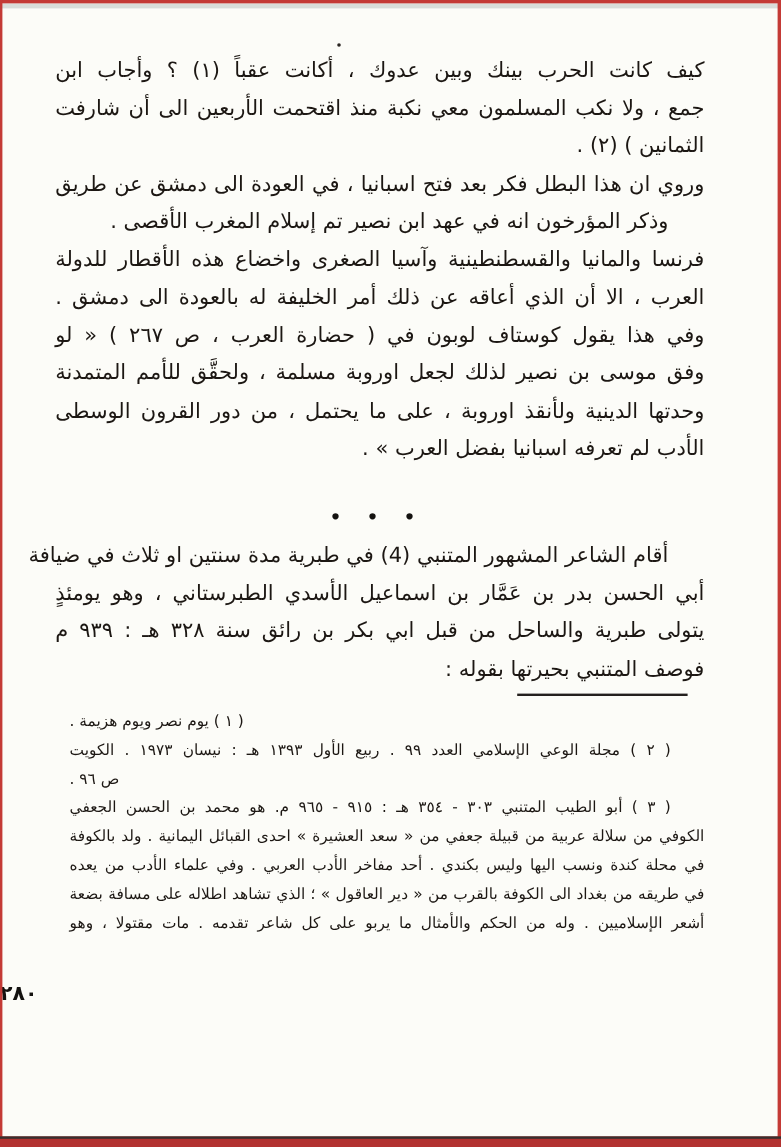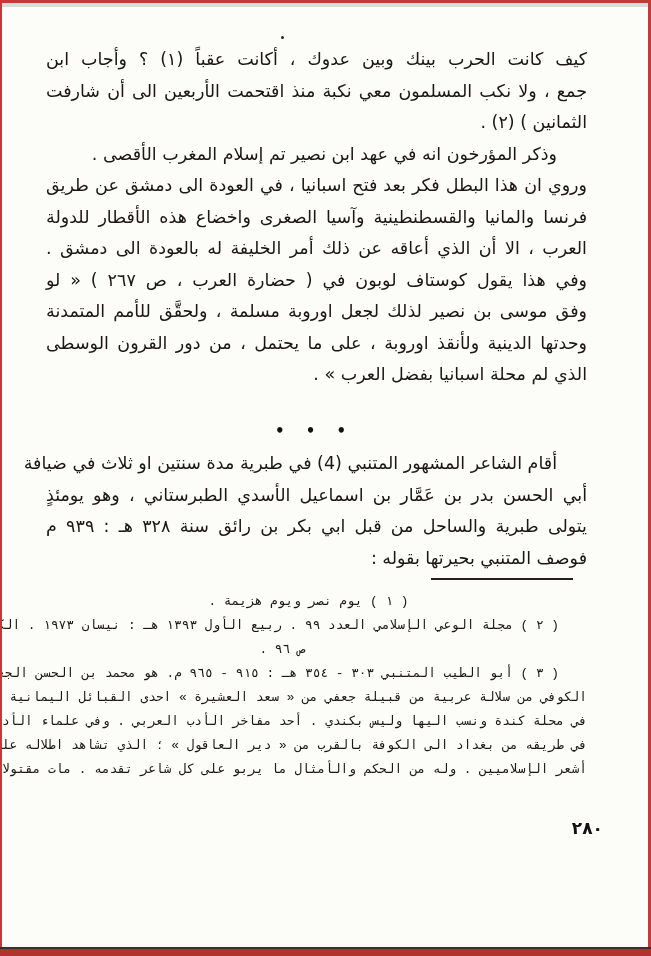--- a/index.html
+++ b/index.html
@@ -34,28 +34,28 @@
 
   .footnote-rule {
     position:absolute; top:578px; right:78px; width:142px; height:2px;
     background:#24201e;
   }
   .footnotes {
     position:absolute; top:590px; right:64px; left:58px;
     direction:rtl; font-size:12.8px; line-height:24px;
     letter-spacing:-0.3px;
   }
-  .fn { white-space:nowrap; text-align:center;font-family:Liberation Mono, monospace; }
+  .fn { white-space:nowrap; text-align:left; }
   .fn.j { text-align-last:justify; }
   .fn.ind { padding-right:28px; }
   .fn.ind2 { padding-right:80px; }
 
   .page-number {
     position:absolute; top:818px; left:0; right:48px;
-    text-align:right; font-size:17px; font-weight:bold;
+    text-align:left; font-size:17px; font-weight:bold;
     letter-spacing:1px; color:#141210;
   }
 
   .ink-speck {
     position:absolute; top:36px; left:281px; width:3px; height:3px;
     border-radius:50%; background:#2a2522;
   }
 </style>
 </head>
 <body>
@@ -65,28 +65,28 @@
 <div class="frame frame-left"></div>
 <div class="frame frame-right"></div>
 <div class="frame frame-bottom"></div>
 
 <div class="ink-speck"></div>
 
 <div class="main-text">
   <div class="ln j">كيف كانت الحرب بينك وبين عدوك ، أكانت عقباً (١) ؟ وأجاب ابن</div>
   <div class="ln j">جمع ، ولا نكب المسلمون معي نكبة منذ اقتحمت الأربعين الى أن شارفت</div>
   <div class="ln">الثمانين ) (٢) .</div>
+  <div class="ln j">وروي ان هذا البطل فكر بعد فتح اسبانيا ، في العودة الى دمشق عن طريق</div>
   <div class="ln ind">وذكر المؤرخون انه في عهد ابن نصير تم إسلام المغرب الأقصى .</div>
-  <div class="ln j">وروي ان هذا البطل فكر بعد فتح اسبانيا ، في العودة الى دمشق عن طريق</div>
   <div class="ln j">فرنسا والمانيا والقسطنطينية وآسيا الصغرى واخضاع هذه الأقطار للدولة</div>
   <div class="ln j">العرب ، الا أن الذي أعاقه عن ذلك أمر الخليفة له بالعودة الى دمشق .</div>
   <div class="ln j">وفي هذا يقول كوستاف لوبون في ( حضارة العرب ، ص ٢٦٧ ) « لو</div>
   <div class="ln j">وفق موسى بن نصير لذلك لجعل اوروبة مسلمة ، ولحقَّق للأمم المتمدنة</div>
   <div class="ln j">وحدتها الدينية ولأنقذ اوروبة ، على ما يحتمل ،  من دور القرون الوسطى</div>
-  <div class="ln">الذي لم محلة  اسبانيا بفضل العرب » .</div>
+  <div class="ln">الأدب لم تعرفه  اسبانيا بفضل العرب » .</div>
 </div>
 
 <div class="section-separator">• • •</div>
 
 <div class="main-text" style="top:448px;">
   <div class="ln j ind">أقام الشاعر المشهور المتنبي (4) في طبرية مدة سنتين او ثلاث في ضيافة</div>
   <div class="ln j">أبي الحسن بدر بن عَمَّار بن اسماعيل الأسدي الطبرستاني ، وهو يومئذٍ</div>
   <div class="ln j">يتولى طبرية والساحل من قبل ابي بكر بن رائق سنة ٣٢٨ هـ : ٩٣٩ م</div>
   <div class="ln">فوصف المتنبي بحيرتها بقوله :</div>
 </div>

